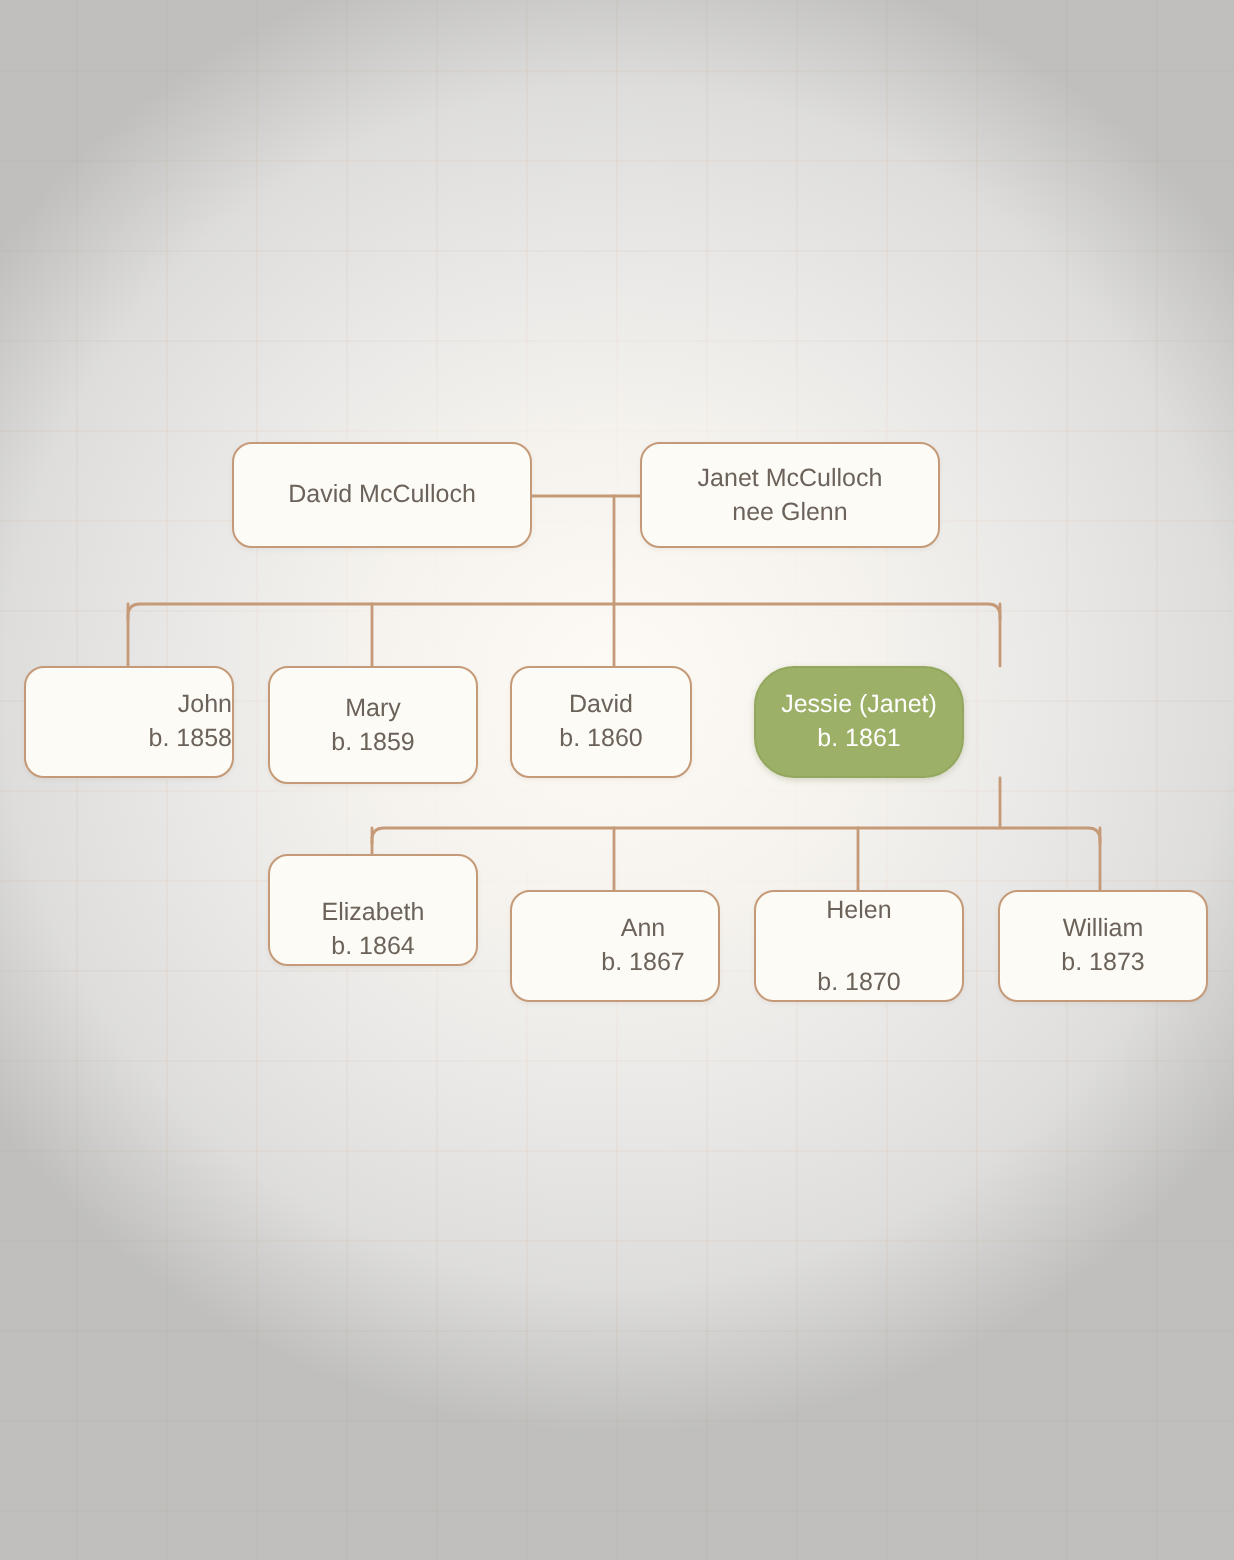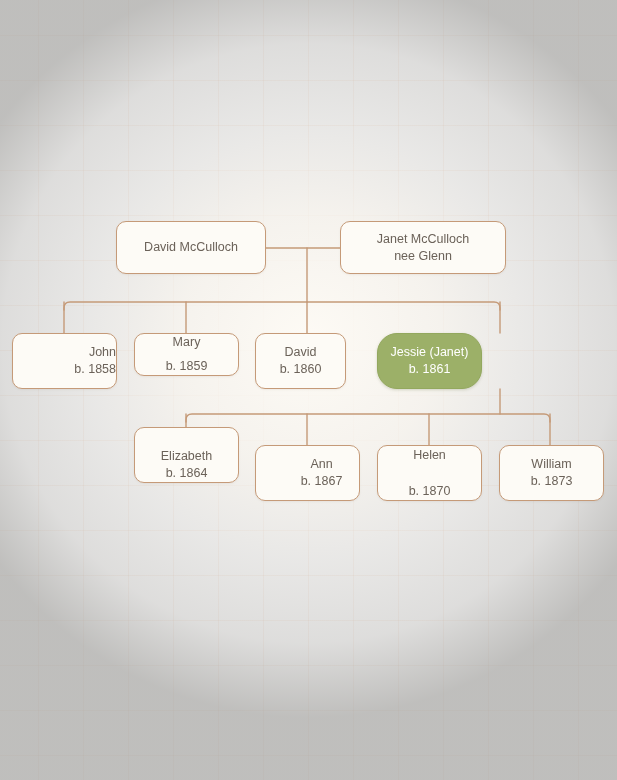--- a/index.html
+++ b/index.html
@@ -101,31 +101,31 @@
       <path d="M429,414 L429,445"></path>
       <path d="M550,414 L550,445"></path>
     </g>
   </svg>
 
   <div class="node" style="left:116px; top:221px; width:150px; height:53px;">
     <span class="nm">David McCulloch</span>
     <span class="yr"></span>
   </div>
 
-  <div class="node" style="left:340px; top:221px; width:166px; height:53px;">
+  <div class="node" style="left:320px; top:221px; width:150px; height:53px;">
     <span class="nm">Janet McCulloch</span>
     <span class="yr">nee Glenn</span>
   </div>
 
   <div class="node" style="left:12px; top:333px; width:105px; height:56px;align-items:flex-end;">
     <span class="nm">John</span>
     <span class="yr">b. 1858</span>
   </div>
 
-  <div class="node" style="left:134px; top:333px; width:105px; height:43px;justify-content:space-between;">
+  <div class="node" style="left:134px; top:333px; width:105px; height:59px;">
     <span class="nm">Mary</span>
     <span class="yr">b. 1859</span>
   </div>
 
   <div class="node" style="left:255px; top:333px; width:91px; height:56px;">
     <span class="nm">David</span>
     <span class="yr">b. 1860</span>
   </div>
 
   <div class="node highlight" style="left:377px; top:333px; width:105px; height:56px;">

